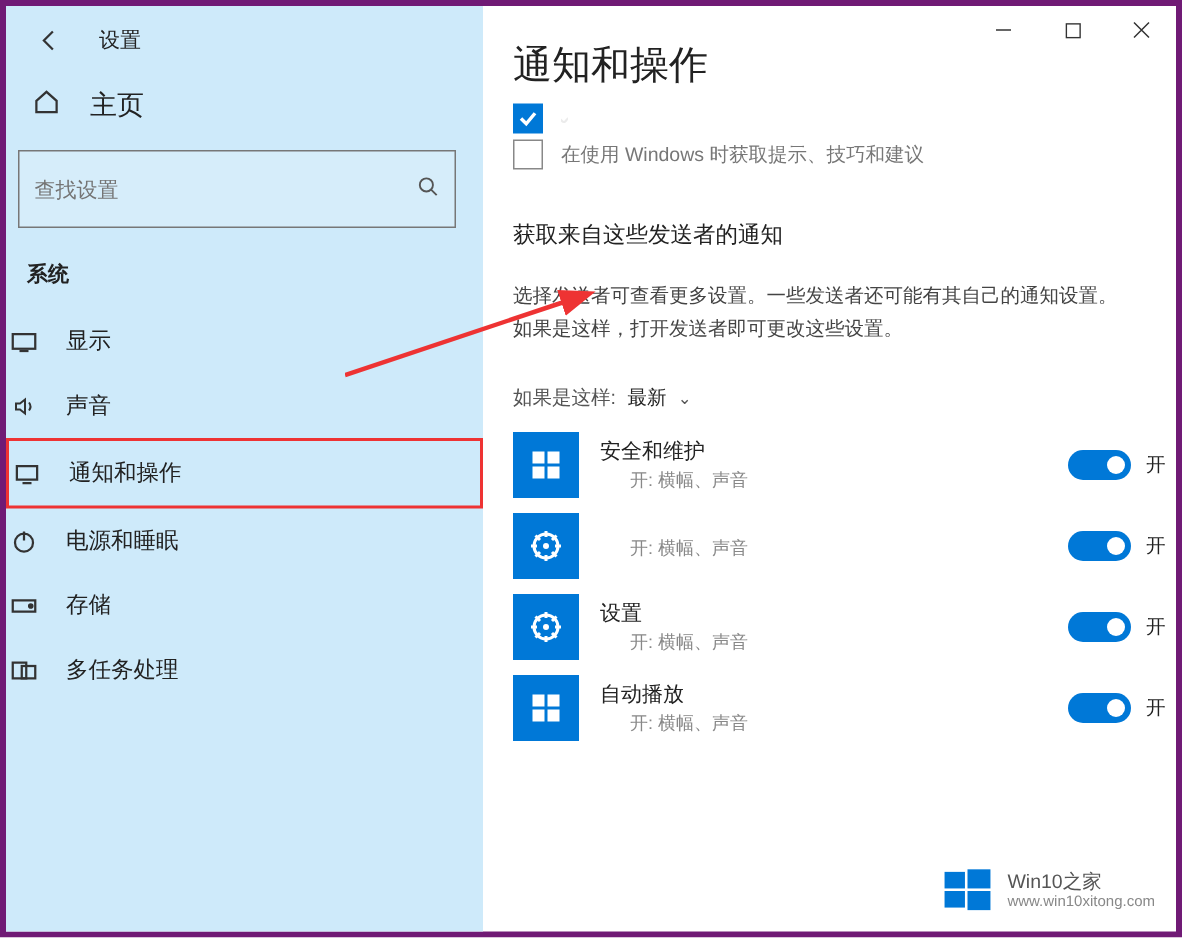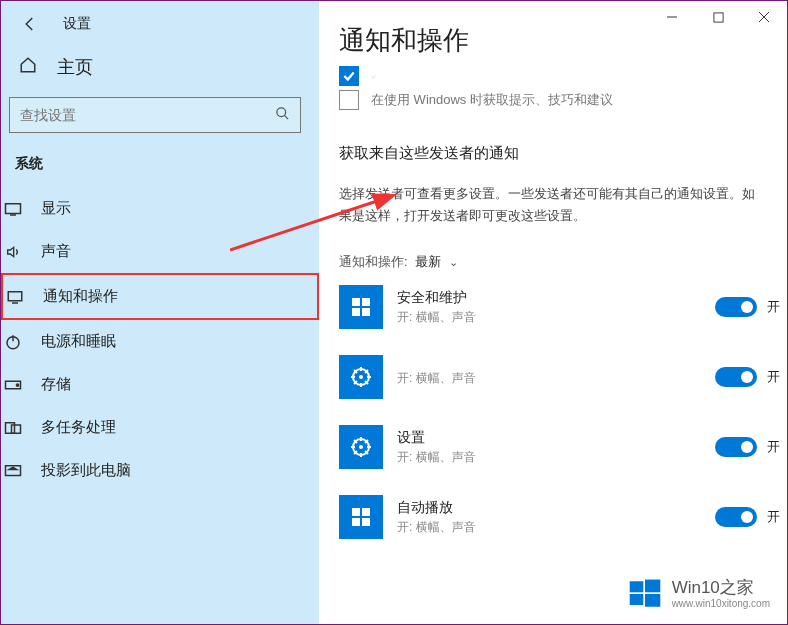--- a/index.html
+++ b/index.html
@@ -1,26 +1,26 @@
 <!DOCTYPE html>
 <html><head>
 <meta charset="utf-8">
 <style>
 * { margin:0; padding:0; box-sizing:border-box; font-family:"Microsoft YaHei","Segoe UI",sans-serif; }
 body { width:788px; height:625px; overflow:hidden; background:#fff; position:relative; }
-.window { display:flex; height:625px; border:1px solid #701a75; }
+.window { display:flex; height:625px; border:4px solid #701a75; }
 .sidebar { width:318px; background:#ceeafa; padding:0; display:flex; flex-direction:column; }
 .header-row { display:flex; align-items:center; padding:12px 18px 10px 18px; }
 .back-btn { width:22px; height:22px; display:flex; align-items:center; justify-content:center; margin-right:22px; font-size:18px; color:#333; cursor:pointer;}
 .app-title { font-size:14px; color:#222; }
 .home-row { display:flex; align-items:center; padding:10px 18px; cursor:pointer;}
 .home-row .icon { width:20px; margin-right:18px; font-size:16px; color:#333;}
 .home-row .label { font-size:18px; color:#222;}
 .search-wrap { margin:8px 18px 16px 8px; }
-.search-box { display:flex; align-items:center; border:1px solid #777; background:#d6edfa; height:36px; padding:0 10px;}
+.search-box { display:flex; align-items:center; border:1px solid #777; background:#d6edfa; height:52px; padding:0 10px;}
 .search-box input { flex:1; border:none; background:transparent; outline:none; font-size:14px; color:#555;}
 .search-icon { color:#555; font-size:15px;}
 .section-header { padding:6px 18px 14px 14px; font-size:14px; font-weight:bold; color:#222;}
 .nav-list { list-style:none; }
 .nav-item { display:flex; align-items:center; padding:12px 2px; cursor:pointer; }
 .nav-item .icon { width:20px; margin-right:18px; font-size:16px; color:#333; display:flex; align-items:center; justify-content:center;}
 .nav-item .label { font-size:15px; color:#222;}
 .nav-item.highlight { border:2px solid #e33; }
 .main { flex:1; padding:0 0 0 20px; position:relative; overflow:hidden;}
 .win-controls { position:absolute; top:0; right:0; display:flex;}
@@ -29,35 +29,35 @@
 .check-item { display:flex; align-items:center; margin:2px 0 4px 0;}
 .check-item.blue .cb { width:20px; height:20px; background:#0078d7; display:flex; align-items:center; justify-content:center; margin-right:12px;}
 .check-item.blue .cb svg { width:14px; height:14px;}
 .check-item .cb-empty { width:20px; height:20px; border:1px solid #888; margin-right:12px;}
 .check-item .ctext { font-size:13px; color:#777;}
 .sub-title { font-size:15px; color:#222; padding:30px 0 6px 0;}
 .desc { font-size:13px; color:#444; line-height:1.7; padding:14px 30px 0 0;}
 .sort-row { padding:26px 0 8px 0; font-size:13px; color:#555;}
 .sort-val { color:#222; margin-left:4px;margin-top:27px;}
 .chev { margin-left:4px; font-size:11px; color:#555;}
-.sender-list { display:flex; flex-direction:column; gap:26px; padding-top:6px;}
+.sender-list { display:flex; flex-direction:column; gap:10px; padding-top:6px;}
 .sender { display:flex; align-items:center; }
 .sender .tile { width:44px; height:44px; background:#0078d7; display:flex; align-items:center; justify-content:center; margin-right:14px;}
 .sender .tile svg { width:24px; height:24px; fill:#fff;}
 .sender .info { flex:1; }
 .sender .name { font-size:14px; color:#222;}
-.sender .sub { font-size:12px; color:#888; margin-top:2px;}
+.sender .sub { font-size:12px; color:#888; margin-top:2px;margin-left:20px;}
 .sender .toggle { width:42px; height:20px; border-radius:10px; background:#0078d7; position:relative; margin-right:10px; cursor:pointer;}
 .sender .toggle .knob { width:12px; height:12px; background:#fff; border-radius:50%; position:absolute; right:4px; top:4px;}
 .sender .state { font-size:13px; color:#222; width:20px;}
 .arrow-svg { position:absolute; left:230px; top:180px; pointer-events:none;}
 .watermark { position:absolute; right:18px; bottom:14px; display:flex; align-items:center; gap:10px;}
 .watermark .logo { width:34px; height:34px;}
 .watermark .wt-text { display:flex; flex-direction:column; line-height:1.1;}
-.watermark .wt-main { font-size:17px; font-weight:500; color:#555;}
+.watermark .wt-main { font-size:13px; font-weight:500; color:#555;}
 .watermark .wt-sub { font-size:10px; color:#888;}
 </style>
 </head>
 <body>
 
 <div class="window">
 
   <div class="sidebar">
     <div class="header-row">
       <div class="back-btn">
@@ -139,29 +139,20 @@
       </li>
       <li class="nav-item">
         <span class="icon">
             <svg width="18" height="14" viewBox="0 0 24 18" fill="none" stroke="#333" stroke-width="2">
               <rect x="2" y="2" width="12" height="14"></rect>
               <rect x="10" y="5" width="12" height="11"></rect>
             </svg>
           </span>
         <span class="label">多任务处理</span>
       </li>
-      <li class="nav-item">
-        <span class="icon">
-            <svg width="18" height="14" viewBox="0 0 24 18" fill="none" stroke="#333" stroke-width="2">
-              <rect x="2" y="2" width="20" height="13"></rect>
-              <path d="M7 7 L12 4 L17 7 Z" fill="#333"></path>
-            </svg>
-          </span>
-        <span class="label">投影到此电脑</span>
-      </li>
     </ul>
   </div>
 
   <div class="main">
     <div class="win-controls">
       <div class="win-btn">
           <svg width="12" height="12" viewBox="0 0 12 12" stroke="#333" stroke-width="1">
             <path d="M1 6 H11"></path>
           </svg>
         </div>
@@ -189,21 +180,21 @@
     </div>
     <div class="check-item" style="margin-top:2px;">
       <span class="cb-empty"></span>
       <span class="ctext">在使用 Windows 时获取提示、技巧和建议</span>
     </div>
 
     <div class="sub-title">获取来自这些发送者的通知</div>
     <div class="desc">选择发送者可查看更多设置。一些发送者还可能有其自己的通知设置。如果是这样，打开发送者即可更改这些设置。</div>
 
     <div class="sort-row">
-      <span>通知和操作:</span>
+      <span>如果是这样:</span>
       <span class="sort-val">最新</span>
       <span class="chev">⌄</span>
     </div>
 
     <div class="sender-list">
       <div class="sender">
         <div class="tile">
             <svg viewBox="0 0 24 24">
               <rect x="3" y="3" width="8" height="8"></rect>
               <rect x="13" y="3" width="8" height="8"></rect>

